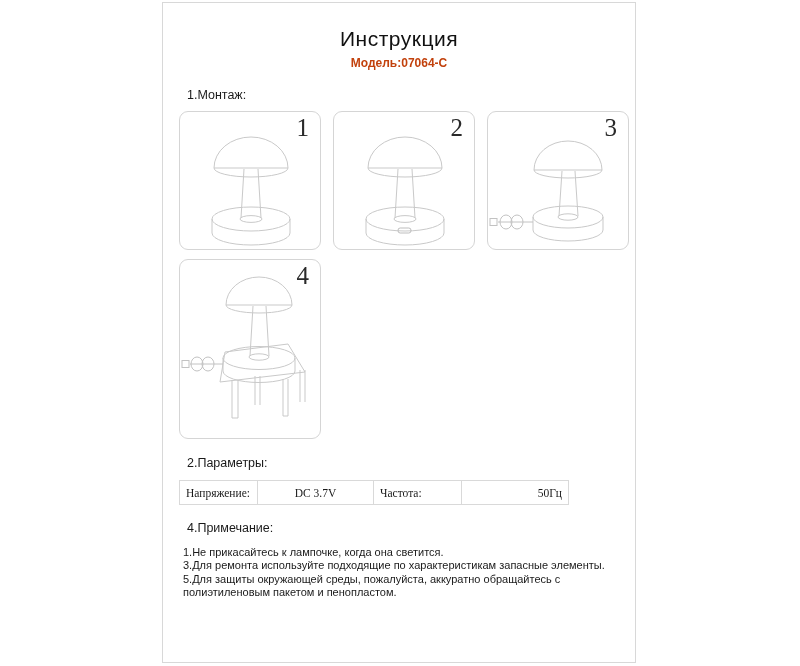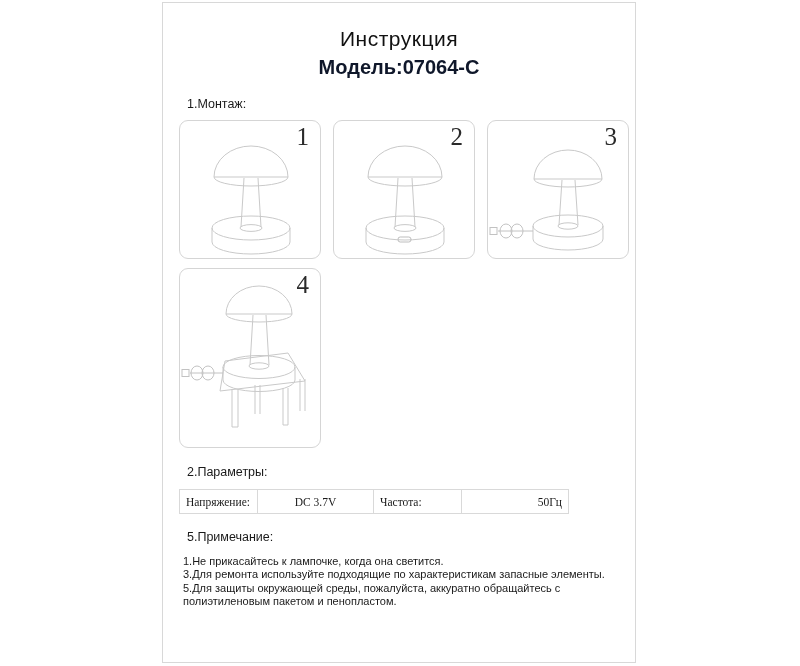--- a/index.html
+++ b/index.html
@@ -31,24 +31,24 @@
   .doc-title {
     text-align: center;
     font-size: 21px;
     font-weight: 400;
     letter-spacing: 0.5px;
     margin: 24px 0 0 0;
     color: #111;
   }
   .doc-model {
     text-align: center;
-    font-size: 20px;
+    font-size: 12px;
     font-weight: 700;
     margin: 5px 0 0 0;
-    color: #0f172a;
+    color: #c2410c;
   }
 
   
   .section-heading {
     font-size: 12.5px;
     color: #1a1a1a;
     margin: 8px;
     padding-left: 16px;
   }
 
@@ -248,21 +248,21 @@
         <tr>
           <td class="k">Напряжение:</td>
           <td class="v">DC 3.7V</td>
           <td class="k2">Частота:</td>
           <td class="v2">50Гц</td>
         </tr>
       </tbody>
     </table>
   </div>
 
-  <div class="section-heading" style="margin-top:16px;">5.Примечание:</div>
+  <div class="section-heading" style="margin-top:16px;">4.Примечание:</div>
 
   <div class="notes-wrap">
     <ul class="notes-list">
       <li>1.Не прикасайтесь к лампочке, когда она светится.</li>
       <li>3.Для ремонта используйте подходящие по характеристикам запасные элементы.</li>
       <li>5.Для защиты окружающей среды, пожалуйста, аккуратно обращайтесь с
 полиэтиленовым пакетом и пенопластом.</li>
     </ul>
   </div>
 

